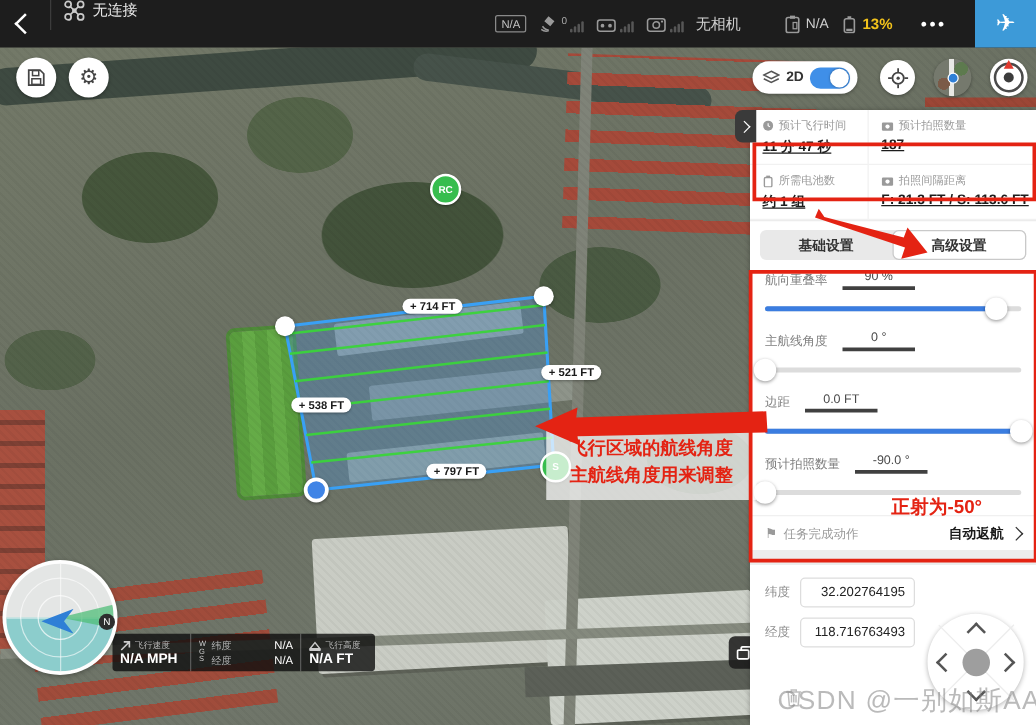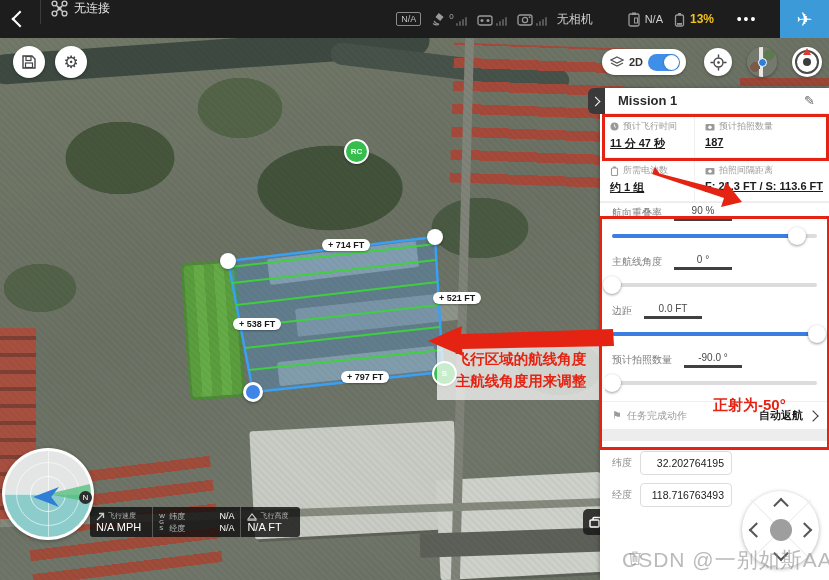--- a/index.html
+++ b/index.html
@@ -96,21 +96,21 @@
   #bigcompass .hline{position:absolute;top:50%;left:0;height:1px;width:100%;background:rgba(255,255,255,.55);}
   #bigcompass .wedge{position:absolute;inset:0;background:rgba(80,190,120,.75);clip-path:polygon(50% 50%,100% 38%,100% 60%);}
   #bigcompass .plane{position:absolute;left:28px;top:36px;width:26px;height:20px;background:#2f7fd6;clip-path:polygon(0 50%,100% 0,70% 50%,100% 100%);}
   #nbadge{position:absolute;left:79px;top:491px;width:13px;height:13px;border-radius:50%;background:#2e2e2e;color:#fff;font-size:8px;display:flex;align-items:center;justify-content:center;z-index:8;}
   
   #telebar{position:absolute;left:90px;top:507px;width:210px;height:30px;background:rgba(14,14,14,.8);border-radius:3px;z-index:6;
     display:flex;align-items:stretch;color:#fff;}
   .tsec{padding:3px 6px;display:flex;flex-direction:column;justify-content:center;}
   .tsec+.tsec{border-left:1px solid rgba(255,255,255,.25);}
   .tlab{font-size:7px;color:#b5b5b5;display:flex;align-items:center;gap:3px;white-space:nowrap;}
-  .tval{font-size:11px;font-weight:normal;white-space:nowrap;}
+  .tval{font-size:11px;font-weight:bold;white-space:nowrap;}
   .wgs{font-size:6px;line-height:6px;width:7px;word-break:break-all;color:#cfcfcf;margin-right:3px;}
   .coordrows{display:flex;flex-direction:column;gap:1px;}
   .crow{display:flex;align-items:center;gap:10px;font-size:8px;}
   .crow .cl{color:#b5b5b5;}
   .crow .cv{margin-left:auto;color:#fff;font-size:9px;}
   
   #panel{position:absolute;left:600px;top:88px;width:229px;height:492px;background:#fff;z-index:10;box-shadow:-1px 0 4px rgba(0,0,0,.25);}
   #collapseTab{position:absolute;left:588px;top:88px;width:17px;height:26px;background:#3a3a3a;border-radius:6px 0 0 6px;z-index:11;display:flex;align-items:center;justify-content:center;cursor:pointer;}
   #collapseTab .chev{width:6px;height:6px;border-left:1.5px solid #fff;border-bottom:1.5px solid #fff;transform:rotate(225deg);margin-left:-2px;}
   .phead{height:25px;border-bottom:1px solid #ececec;display:flex;align-items:center;padding:0 14px 0 18px;}
@@ -388,24 +388,20 @@
       </div>
       <div class="tval">N/A FT</div>
     </div>
   </div>
 
   <div id="collapseTab">
       <span class="chev"></span>
     </div>
 
   <div id="panel">
-    <div class="phead">
-      <span class="t">Mission 1</span>
-      <span class="pencil">✎</span>
-    </div>
 
     <div class="stats">
       <div class="stat">
         <div class="sl">
           <svg width="9" height="9" viewBox="0 0 9 9">
               <circle cx="4.5" cy="4.5" r="4" fill="#9a9a9a"></circle>
               <path d="M4.5 2.5 V4.5 L6 5.5" stroke="#fff" stroke-width="0.9" fill="none"></path>
             </svg>
           <span>预计飞行时间</span>
         </div>
@@ -436,20 +432,24 @@
           <svg width="10" height="8" viewBox="0 0 10 8">
               <rect x="0.5" y="1" width="9" height="6.5" rx="1" fill="#9a9a9a"></rect>
               <circle cx="5" cy="4.2" r="1.7" fill="#fff"></circle>
             </svg>
           <span>拍照间隔距离</span>
         </div>
         <div class="sv">F: 21.3 FT / S: 113.6 FT</div>
       </div>
     </div>
 
+    <div class="tabs">
+      <div class="tab">基础设置</div>
+      <div class="tab active">高级设置</div>
+    </div>
 
     <div class="sliders">
       <div class="slider-block">
         <div class="s-head">
             <span class="s-label">航向重叠率</span>
             <span class="s-val">90 %</span>
           </div>
         <div class="s-track-wrap">
             <div class="s-track">
               <div class="s-fill" style="width: 90%;"></div>

